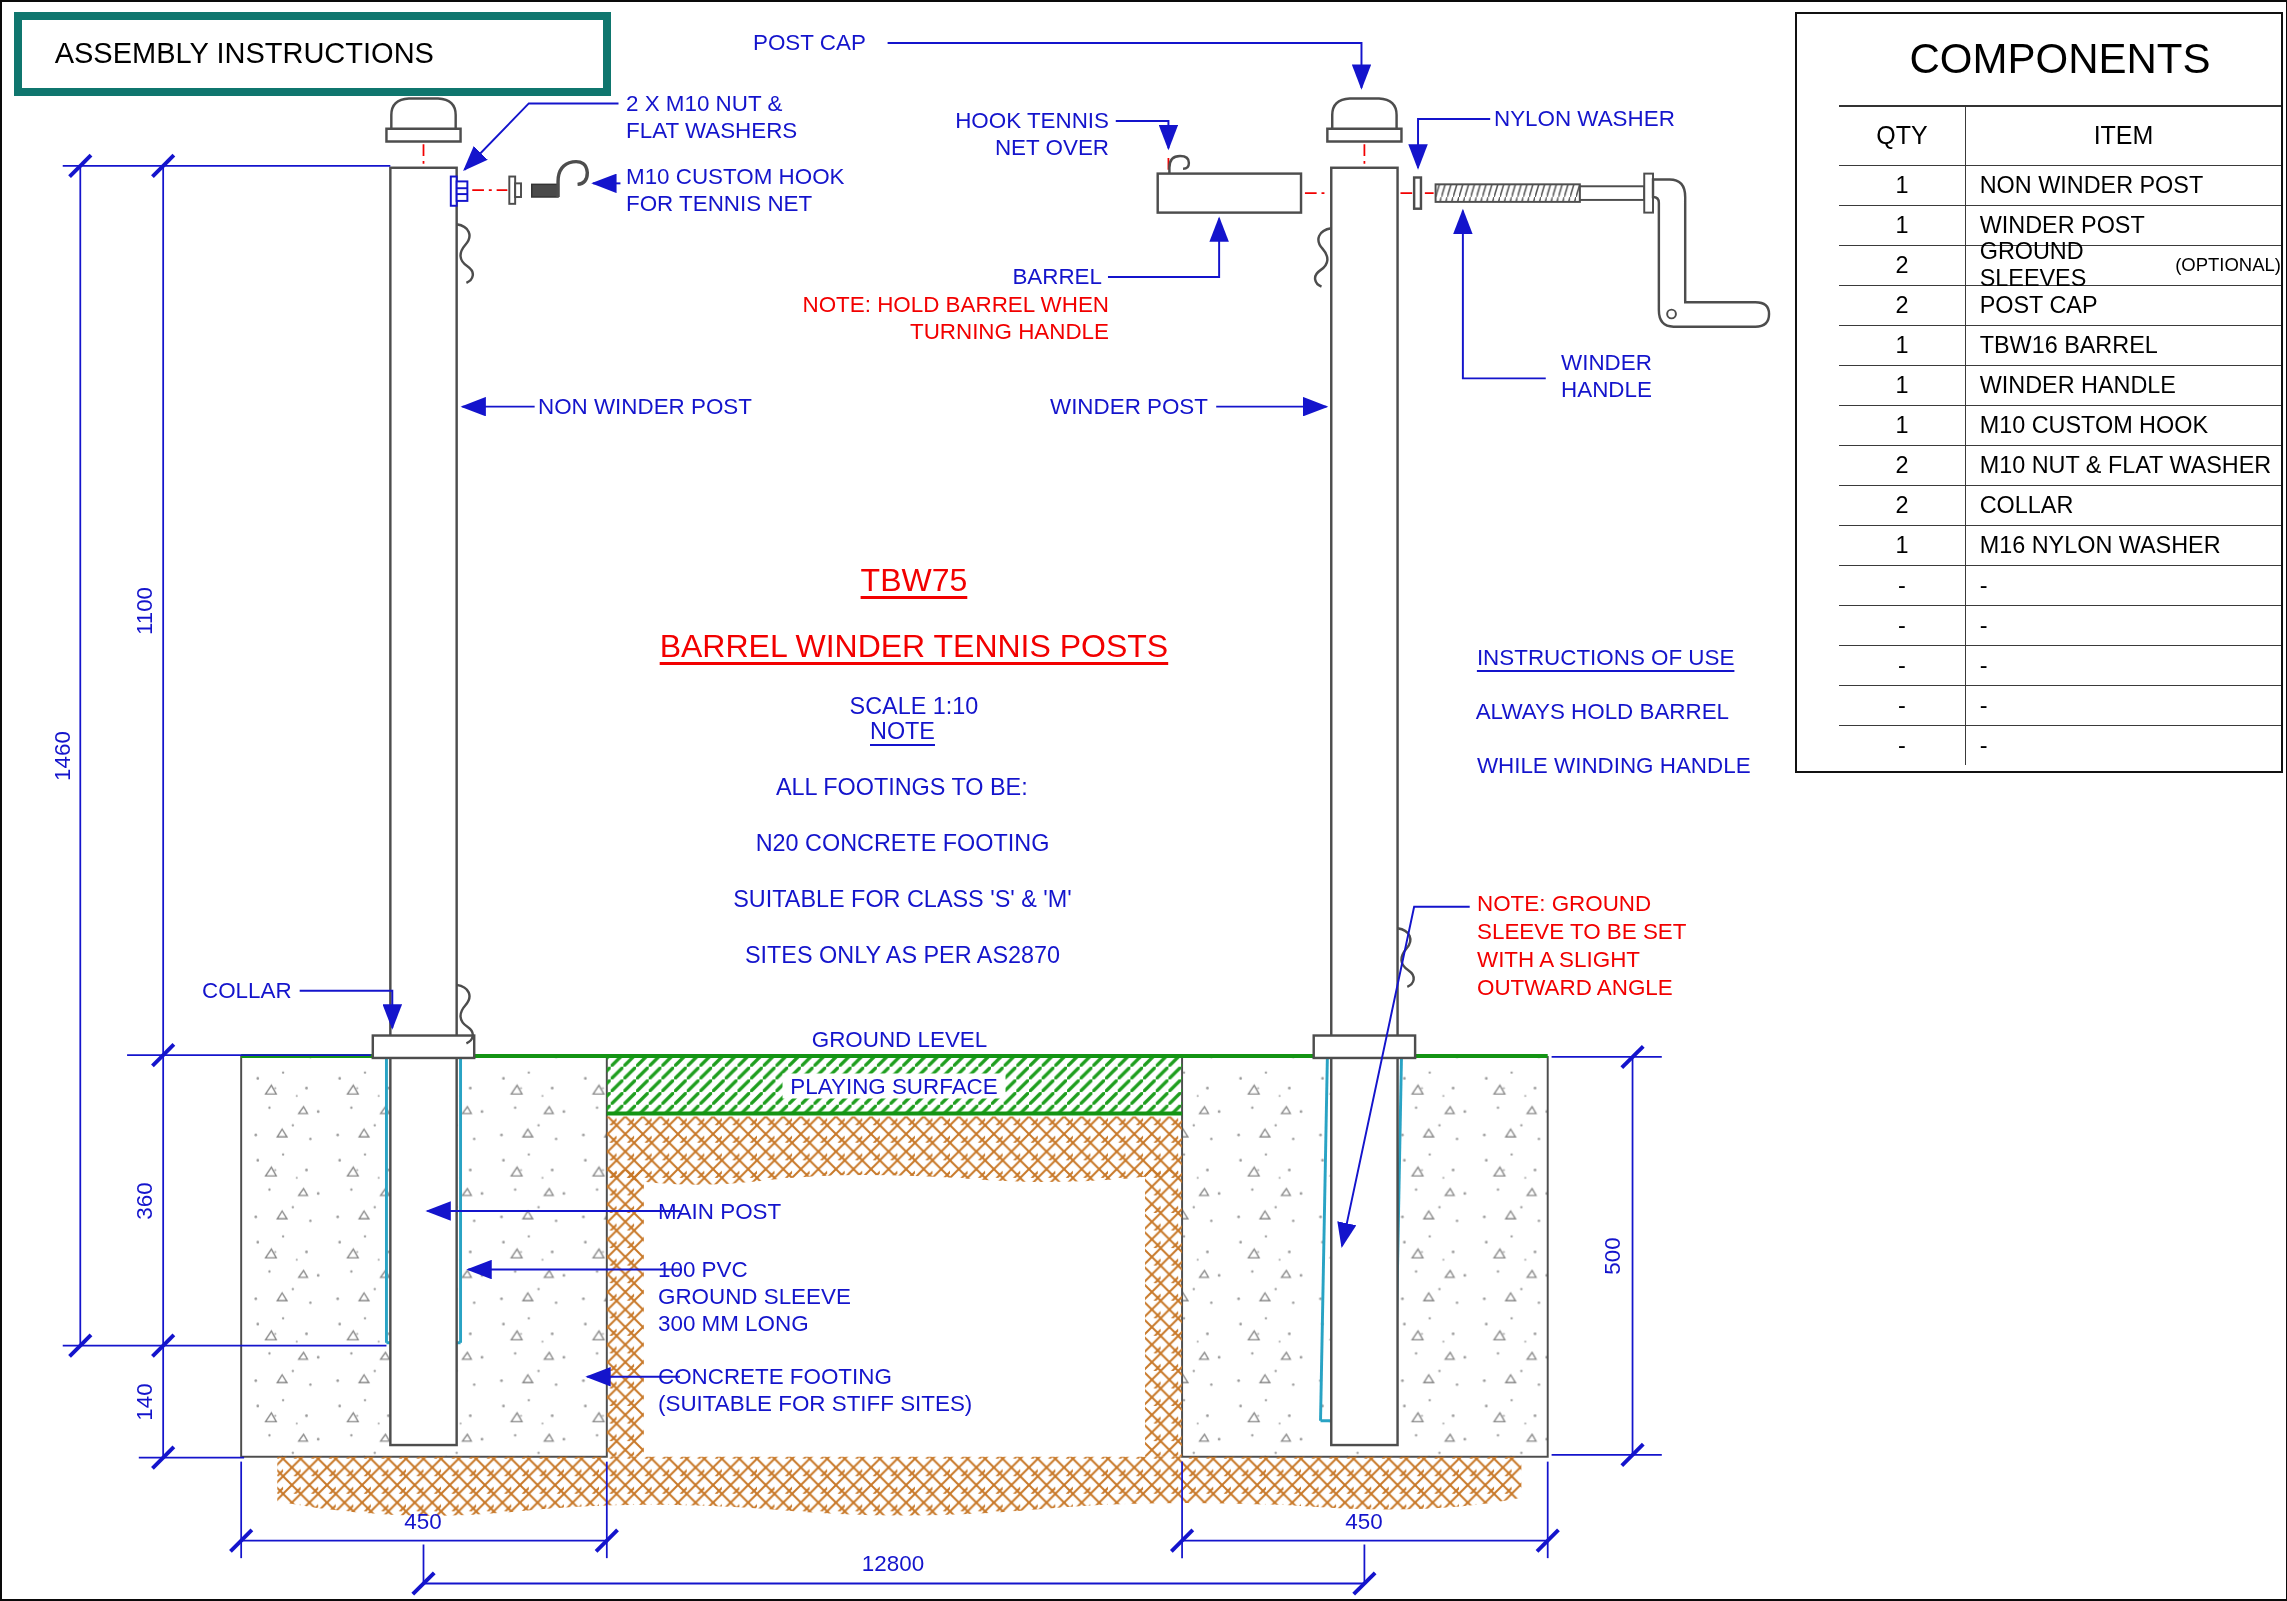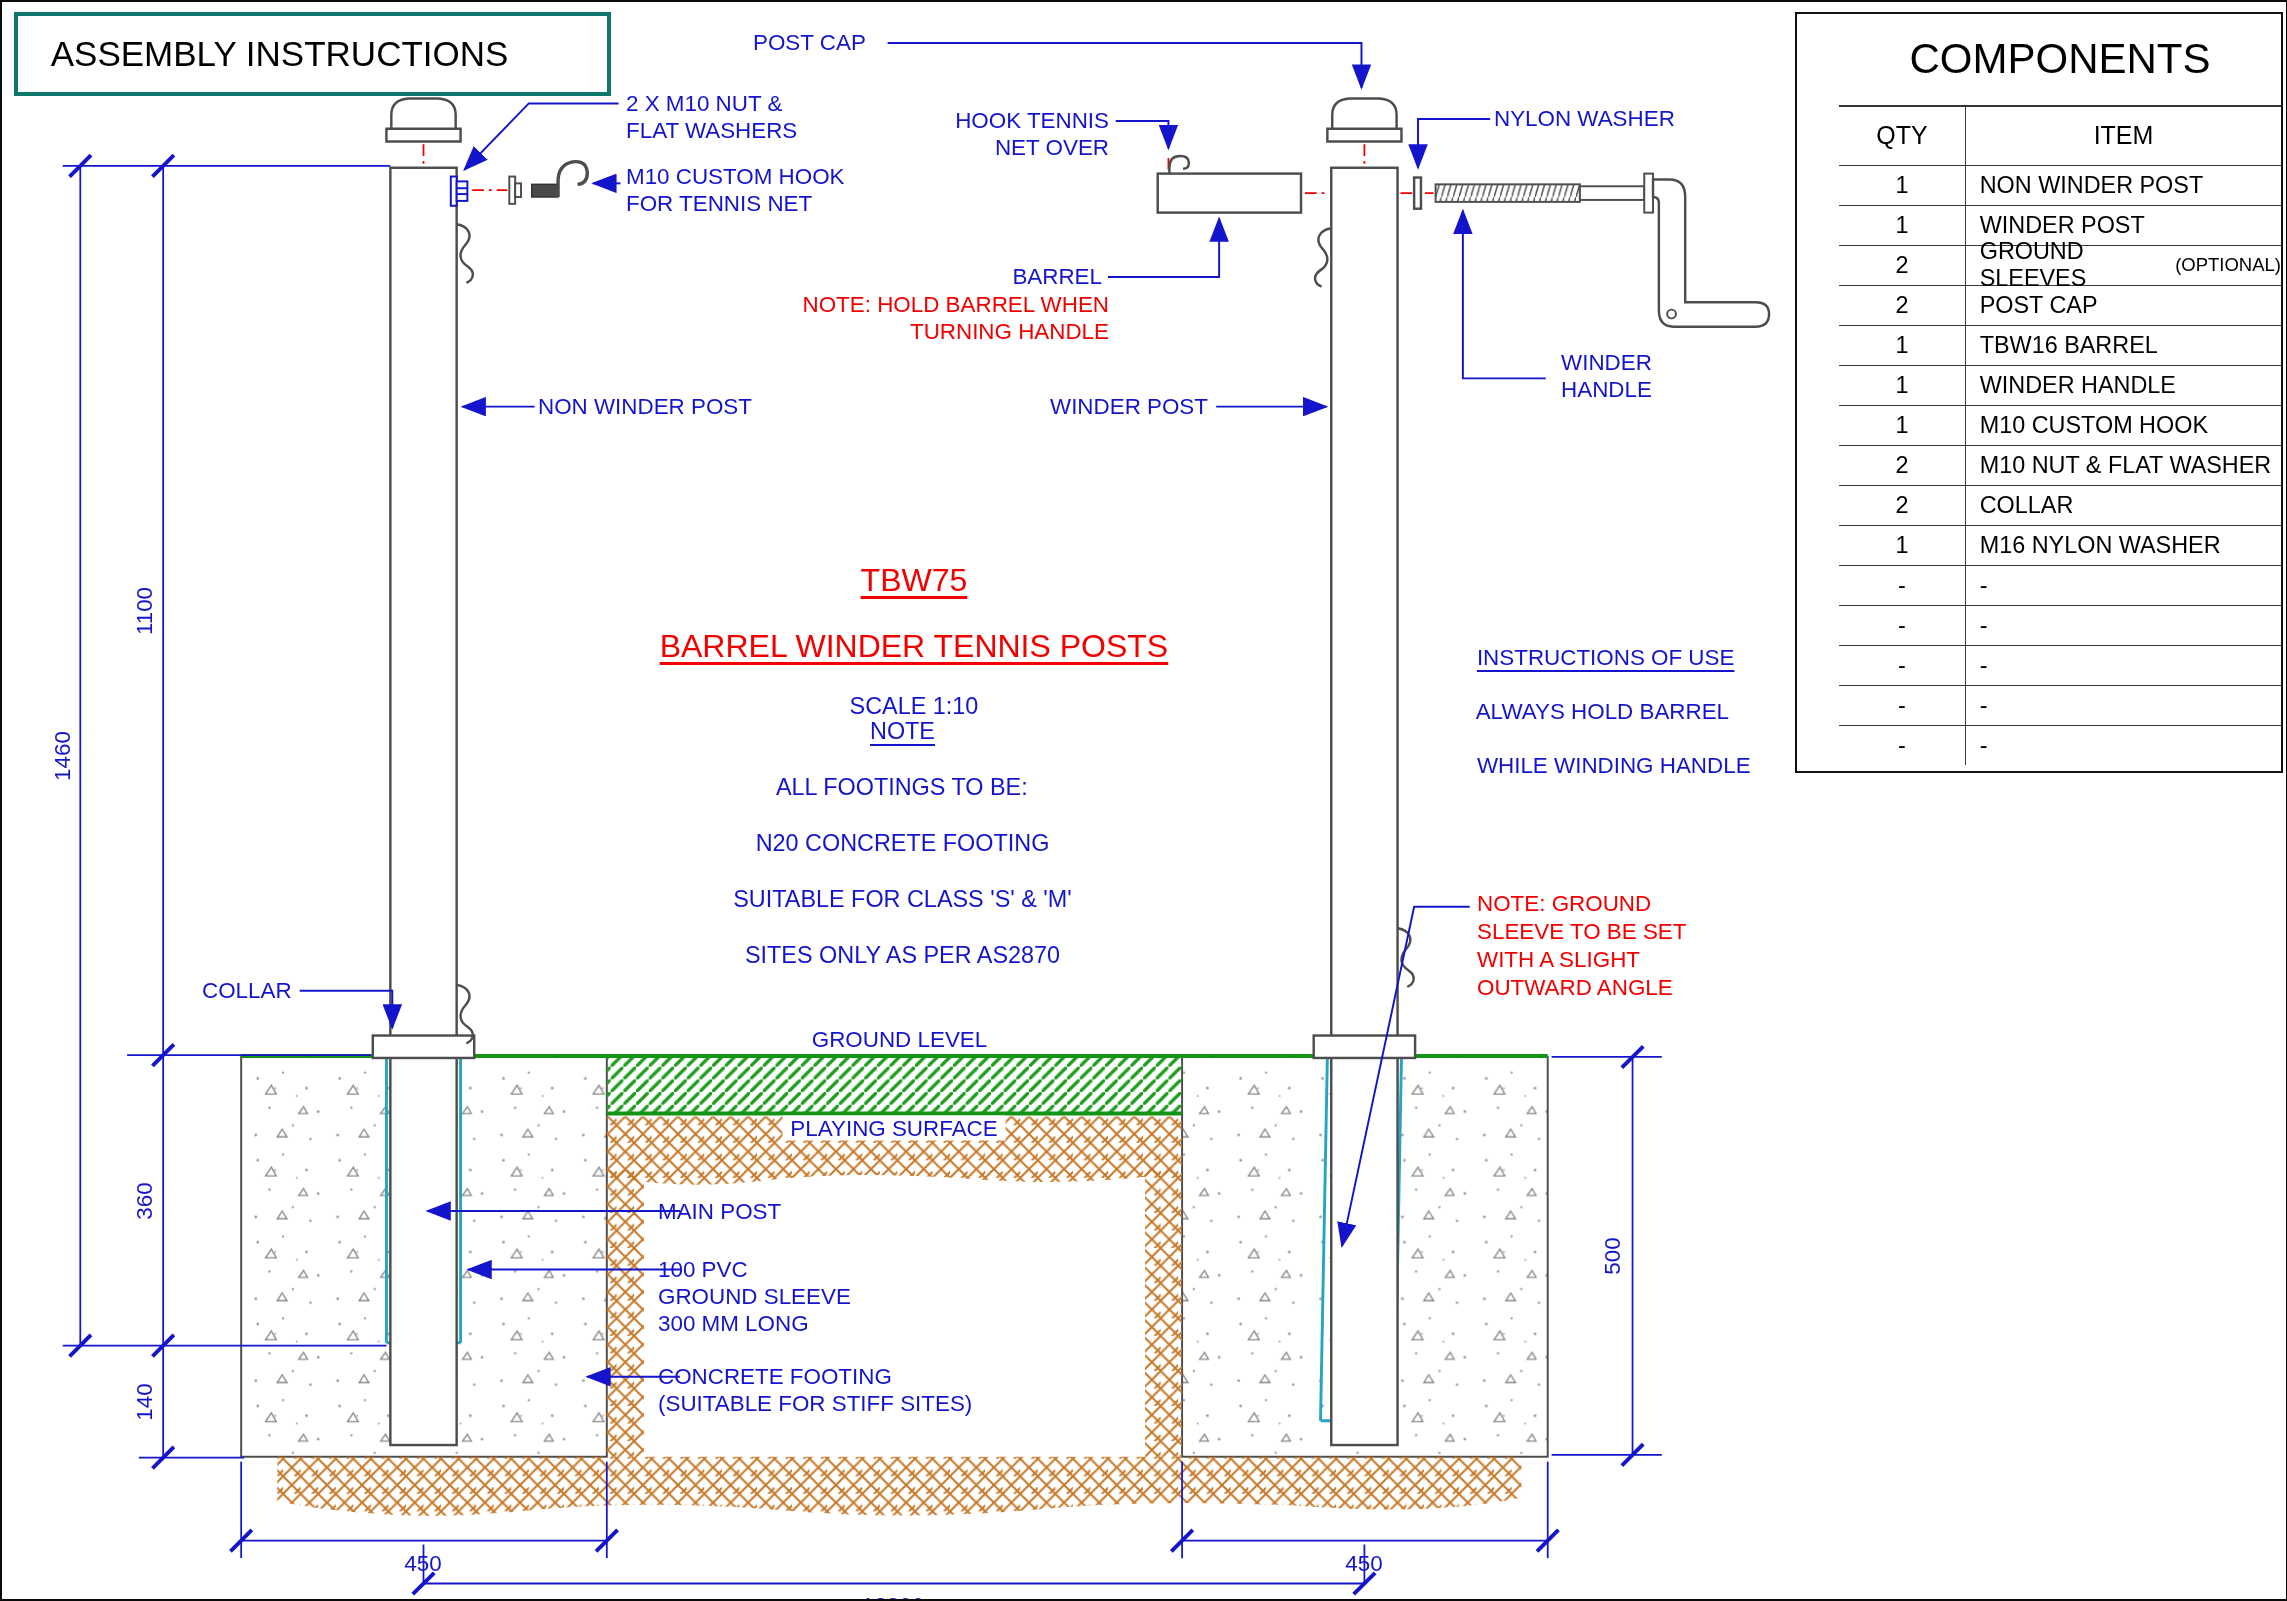--- a/index.html
+++ b/index.html
@@ -4,23 +4,23 @@
 <style>
   html,body{margin:0;padding:0;background:#e8e8e8;}
   .canvas{position:relative;width:2288px;height:1601px;background:#fff;border:2px solid #0a0a0a;box-sizing:border-box;overflow:hidden;font-family:"Liberation Sans",sans-serif;}
   .overlay{position:absolute;left:0;top:0;z-index:1;}
   .lbl{position:absolute;z-index:2;color:#1414cc;font-size:22.4px;line-height:27px;white-space:pre;}
   .red{color:#f20000;}
   .ta-r{text-align:right;}
   .ta-c{text-align:center;}
   .dim{position:absolute;z-index:2;color:#1414cc;font-size:22.4px;white-space:nowrap;}
   .rot{transform:translate(-50%,-50%) rotate(-90deg);}
-  .ctr{transform:translate(-50%,-50%);margin-top:42px;}
+  .ctr{transform:translate(-50%,-50%);}
   .u{text-decoration:underline;text-underline-offset:4.9px;}
-  .title-box{position:absolute;left:11.7px;top:9.8px;width:597px;height:84px;border:4px solid #0f766e;box-sizing:border-box;display:flex;align-items:center;padding-left:33px;font-size:35px;color:#000;z-index:2;background:#fff;}
+  .title-box{position:absolute;left:11.7px;top:9.8px;width:597px;height:84px;border:8px solid #0f766e;box-sizing:border-box;display:flex;align-items:center;padding-left:33px;font-size:29px;color:#000;z-index:2;background:#fff;}
   .big-red{font-size:32px;line-height:39px;color:#f20000;}
   .chip{background:#fff;padding:0 7.8px;}
   
   .comp{position:absolute;left:1793px;top:9.8px;width:488px;height:761px;border:2px solid #111;box-sizing:border-box;z-index:2;background:#fff;color:#000;padding-left:42px;}
   .c-title{height:91px;display:flex;align-items:center;justify-content:center;font-size:42px;}
   .c-head{display:flex;height:60px;border-top:2px solid #333;box-sizing:border-box;}
   .c-head .c-qty,.c-head .c-item{font-size:25px;justify-content:center;padding-left:0;}
   .c-row{display:flex;height:40px;border-top:1.6px solid #3a3a3a;box-sizing:border-box;}
   .c-qty{width:127px;border-right:1.6px solid #3a3a3a;display:flex;align-items:center;justify-content:center;font-size:23.4px;box-sizing:border-box;}
   .c-item{flex:1;display:flex;align-items:center;padding-left:13.7px;font-size:23.4px;box-sizing:border-box;}

